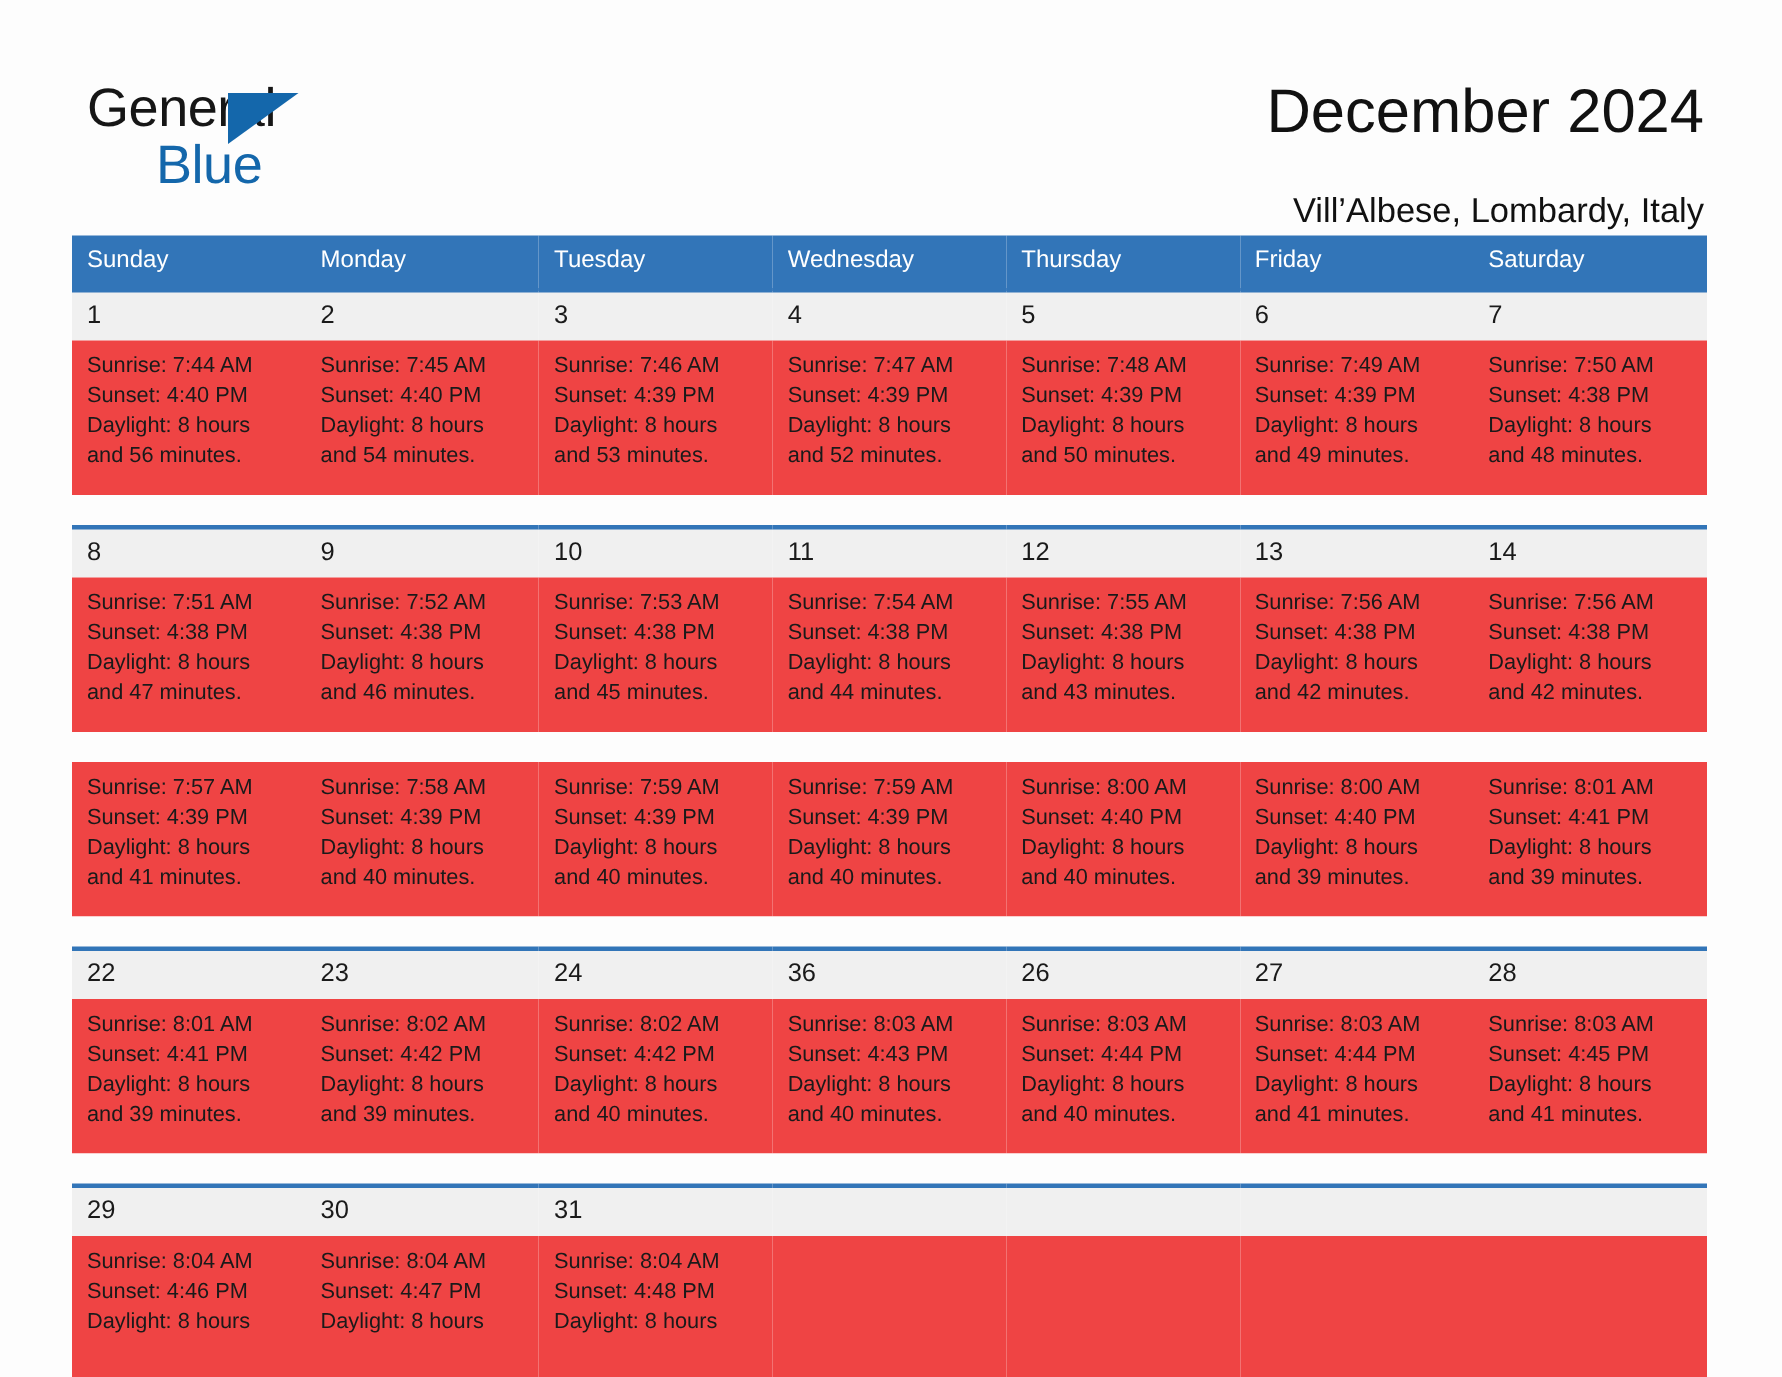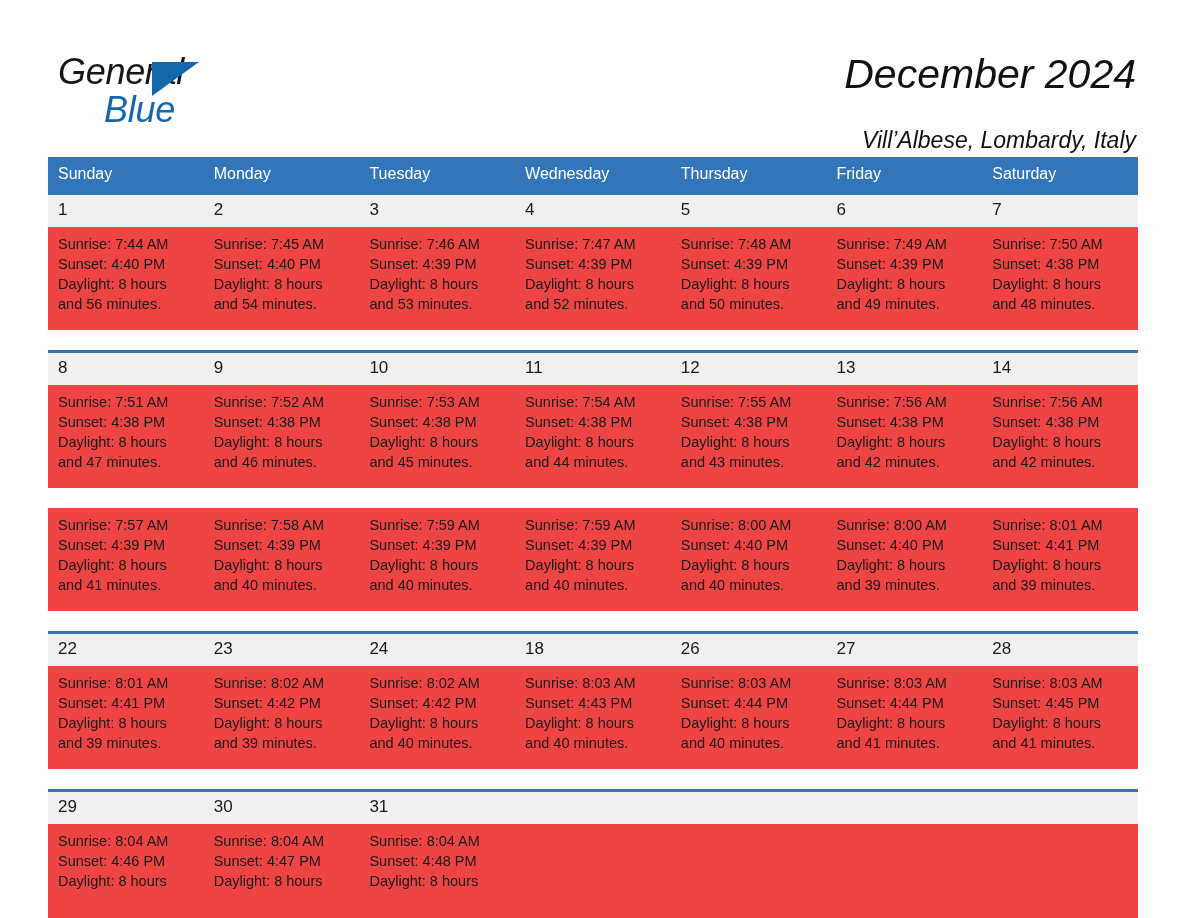--- a/index.html
+++ b/index.html
@@ -22,21 +22,20 @@
     box-sizing: border-box;
   }
 
   
   .header {
     position: absolute;
     left: 0;
     top: 0;
     width: 1188px;
     height: 150px;
-    font-style: italic;
   }
 
   .brand {
     position: absolute;
     left: 58px;
     top: 52px;
     width: 260px;
     height: 78px;
   }
   .brand-general {
@@ -352,21 +351,21 @@
         </td>
       </tr>
       <tr class="week-spacer">
           <td colspan="7"></td>
         </tr>
 
       <tr class="daynum-row">
         <td>22</td>
         <td>23</td>
         <td>24</td>
-        <td>18</td>
+        <td>36</td>
         <td>26</td>
         <td>27</td>
         <td>28</td>
       </tr>
       <tr class="detail-row">
         <td>
           <div class="detail-line">Sunrise: 8:01 AM</div>
           <div class="detail-line">Sunset: 4:41 PM</div>
           <div class="detail-line">Daylight: 8 hours</div>
           <div class="detail-line">and 39 minutes.</div>

